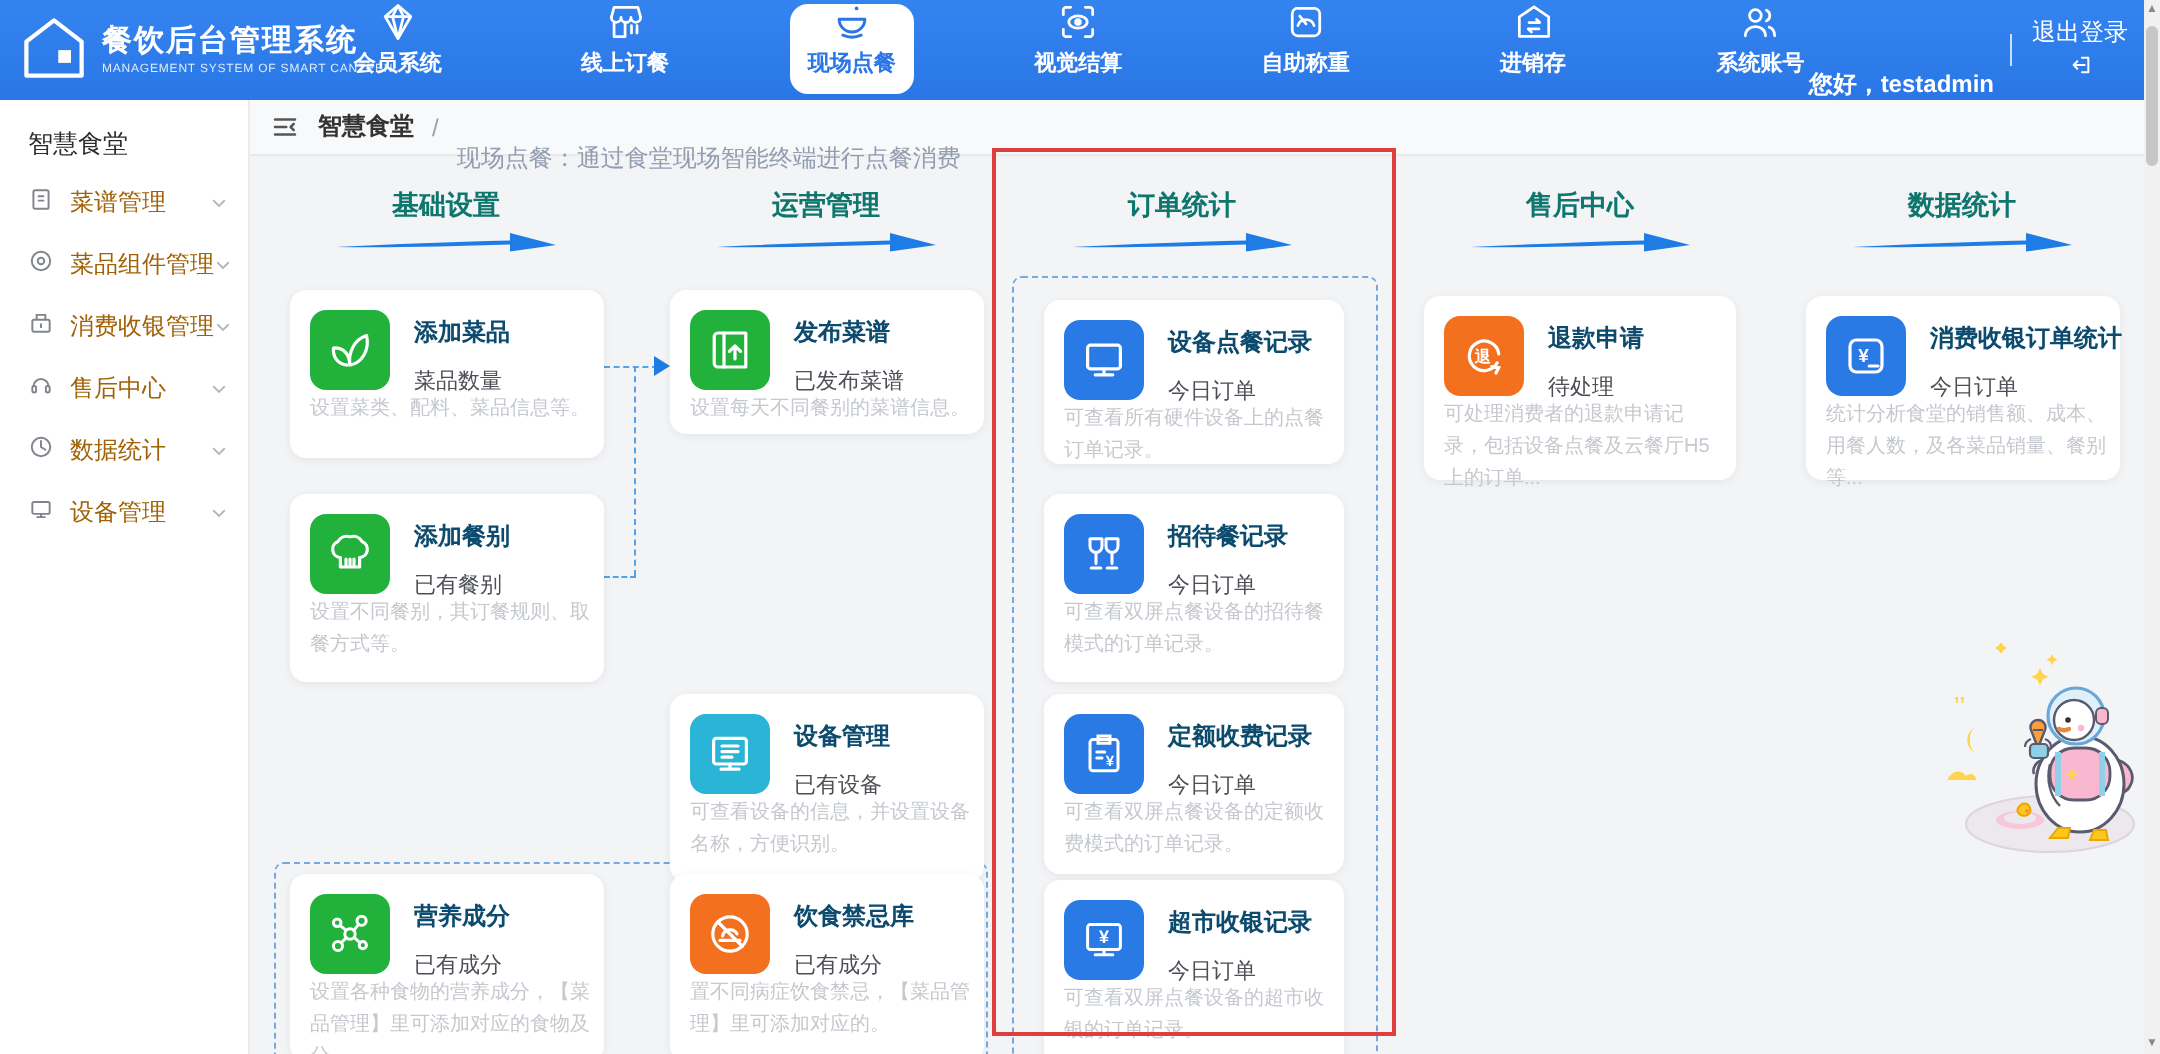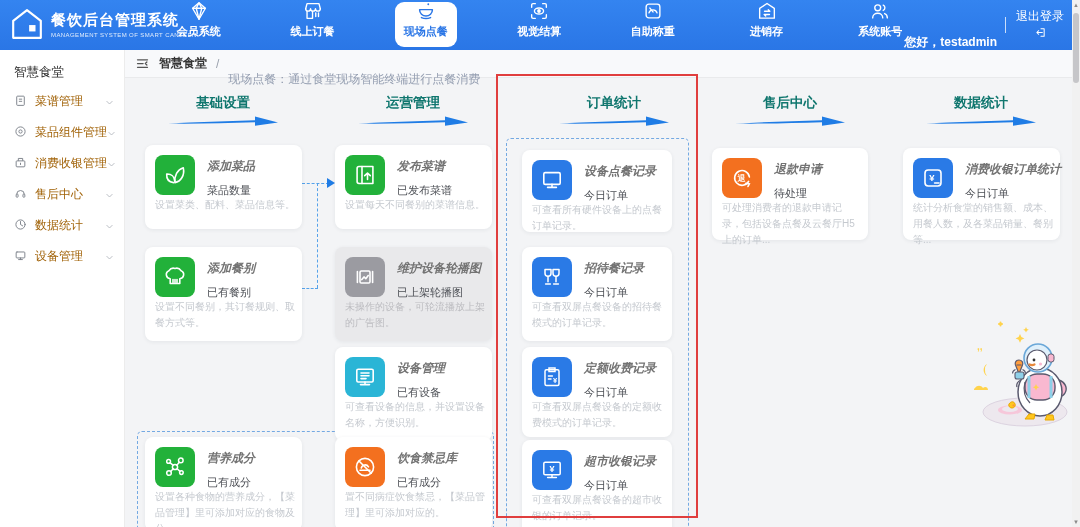--- a/index.html
+++ b/index.html
@@ -49,21 +49,21 @@
 
   .col-head { position:absolute; width:190px; text-align:center; }
   .col-head .ct { font-size:13.5px; font-weight:bold; color:#0f766e; }
   .col-head svg { display:block; margin:3px auto 0; }
 
   .card { position:absolute; width:157px; background:#fff; border-radius:8px;
     box-shadow:0 1px 4px rgba(30,40,60,.07); cursor:pointer; }
   .cicon { position:absolute; left:10px; top:10px; width:40px; height:40px; border-radius:8px;
     display:flex; align-items:center; justify-content:center; color:#fff; }
   .cicon svg { width:24px; height:24px; }
-  .ctitle { position:absolute; left:62px; top:13px; font-size:12px; font-weight:bold; color:#737373; white-space:nowrap;font-style:italic; }
+  .ctitle { position:absolute; left:62px; top:13px; font-size:12px; font-weight:bold; color:#0c4a6e; white-space:nowrap; }
   .csub { position:absolute; left:62px; top:38px; font-size:11px; color:#4c4f55; white-space:nowrap; }
   .cdesc { position:absolute; left:10px; right:7px; top:52px; font-size:10px; line-height:1.62; color:#c5c9cf; }
   .card.gray { background:#e9e9eb; }
   .card.gray .cdesc { color:#bcbcc0; }
 
   .dash-box { position:absolute; border:1px dashed #74a9e2; border-radius:5px; }
   .red-box { position:absolute; border:2px solid #e03e3e; z-index:3; pointer-events:none; }
   .conn { position:absolute; }
   .conn.h { border-top:1.5px dashed #55a2ea; height:0; }
   .conn.v { border-left:1.5px dashed #55a2ea; width:0; }
@@ -263,21 +263,21 @@
       <svg width="112" height="11" viewBox="0 0 112 11">
           <path d="M1 8.5 C30 7 58 6 88 5.2 L88 1.5 L111 7.5 L88 10.8 L88 7.2 C58 8 30 9 1 8.5 Z" fill="#1f7ce5"></path>
         </svg>
     </div>
     <div class="col-head" style="left:193px;top:44px">
       <div class="ct">运营管理</div>
       <svg width="112" height="11" viewBox="0 0 112 11">
           <path d="M1 8.5 C30 7 58 6 88 5.2 L88 1.5 L111 7.5 L88 10.8 L88 7.2 C58 8 30 9 1 8.5 Z" fill="#1f7ce5"></path>
         </svg>
     </div>
-    <div class="col-head" style="left:394px;top:44px">
+    <div class="col-head" style="left:371px;top:44px">
       <div class="ct">订单统计</div>
       <svg width="112" height="11" viewBox="0 0 112 11">
           <path d="M1 8.5 C30 7 58 6 88 5.2 L88 1.5 L111 7.5 L88 10.8 L88 7.2 C58 8 30 9 1 8.5 Z" fill="#1f7ce5"></path>
         </svg>
     </div>
     <div class="col-head" style="left:570px;top:44px">
       <div class="ct">售后中心</div>
       <svg width="112" height="11" viewBox="0 0 112 11">
           <path d="M1 8.5 C30 7 58 6 88 5.2 L88 1.5 L111 7.5 L88 10.8 L88 7.2 C58 8 30 9 1 8.5 Z" fill="#1f7ce5"></path>
         </svg>
@@ -331,45 +331,33 @@
             <circle cx="6" cy="18" r="2.3"></circle>
             <circle cx="18.4" cy="17.6" r="1.8"></circle>
             <path d="M10.1 10.2 7.1 7.8M13.8 10.3l2.5-3.1M10.2 13.8l-2.5 2.6M14.1 13.7l2.9 2.7"></path>
           </svg>
       </div>
       <div class="ctitle">营养成分</div>
       <div class="csub">已有成分</div>
       <div class="cdesc">设置各种食物的营养成分，【菜品管理】里可添加对应的食物及分...</div>
     </div>
 
-    <div class="card" style="left:210px;top:95px;height:84px">
+    <div class="card" style="left:210px;top:95px;height:72px">
       <div class="cicon" style="background: rgb(34, 177, 58);">
         <svg viewBox="0 0 24 24" fill="none" stroke="#fff" stroke-width="1.6" stroke-linecap="round" stroke-linejoin="round">
             <path d="M6 3.5h3v17H6a1.9 1.9 0 0 1-1.9-1.9V5.4A1.9 1.9 0 0 1 6 3.5Z"></path>
             <path d="M9 3.5h10.9v17H9"></path>
             <path d="M14.5 16.5V10M11.7 12.7l2.8-2.7 2.8 2.7"></path>
           </svg>
       </div>
       <div class="ctitle">发布菜谱</div>
       <div class="csub">已发布菜谱</div>
       <div class="cdesc">设置每天不同餐别的菜谱信息。</div>
     </div>
 
-    <div class="card gray" style="left:210px;top:197px;height:94px">
-      <div class="cicon" style="background: rgb(155, 155, 161);">
-        <svg viewBox="0 0 24 24" fill="none" stroke="#fff" stroke-width="1.6" stroke-linecap="round" stroke-linejoin="round">
-            <path d="M4.4 6.5v11M19.6 6.5v11"></path>
-            <rect x="7" y="6" width="10" height="12" rx="1.3"></rect>
-            <path d="M8.8 14.6l2.2-2.7 1.8 1.8 2.4-3.2"></path>
-          </svg>
-      </div>
-      <div class="ctitle">维护设备轮播图</div>
-      <div class="csub">已上架轮播图</div>
-      <div class="cdesc">未操作的设备，可轮流播放上架的广告图。</div>
-    </div>
 
     <div class="card" style="left:210px;top:297px;height:94px">
       <div class="cicon" style="background: rgb(42, 181, 214);">
         <svg viewBox="0 0 24 24" fill="none" stroke="#fff" stroke-width="1.6" stroke-linecap="round">
             <rect x="3.8" y="4.2" width="16.4" height="12.8" rx="1.4"></rect>
             <path d="M8 8h8M8 10.8h8M8 13.6h5"></path>
             <path d="M12 17v2.6M7.5 19.6h9"></path>
           </svg>
       </div>
       <div class="ctitle">设备管理</div>

